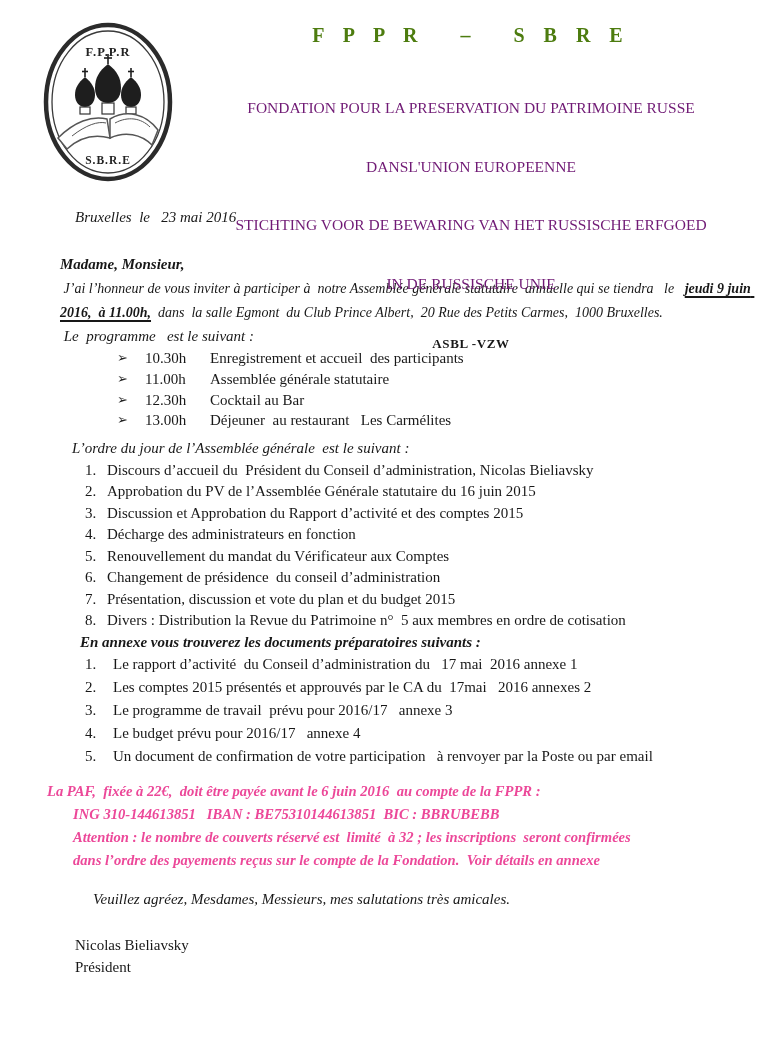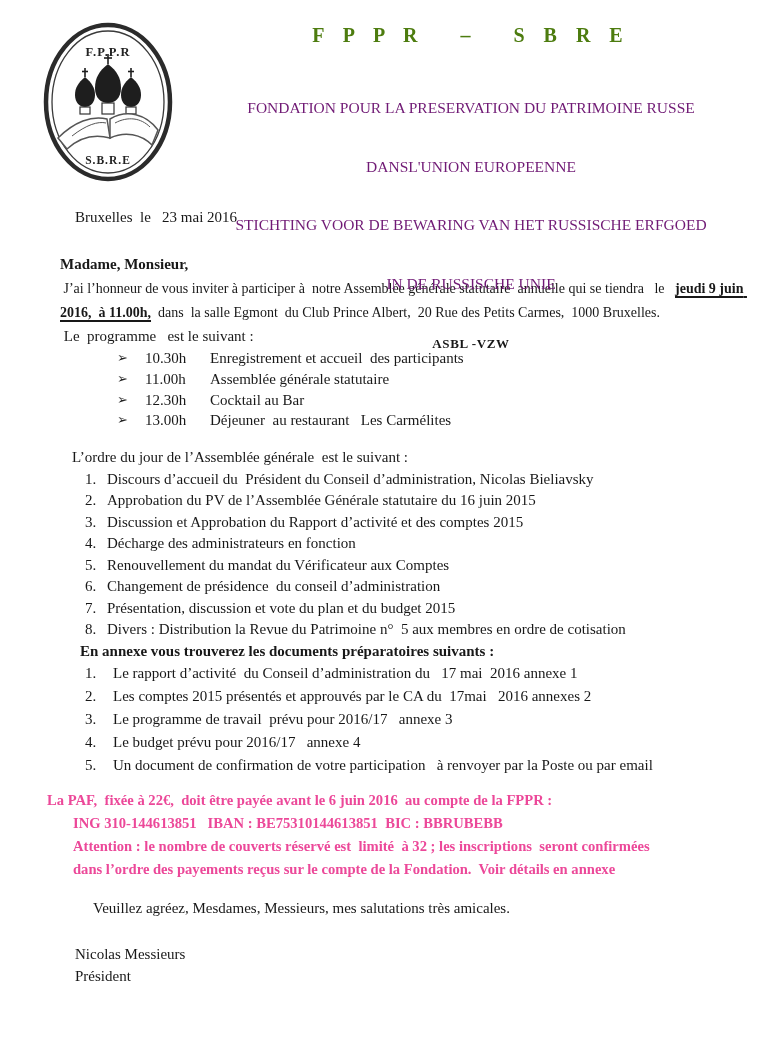--- a/index.html
+++ b/index.html
@@ -9,31 +9,31 @@
     margin:0 auto;
   }
   .hdr{position:relative;height:190px;}
   .logo{position:absolute;left:42px;top:22px;}
   .logo text{font-family:"Liberation Serif","DejaVu Serif",serif;font-weight:bold;letter-spacing:1px;fill:#232323;}
   .hdr-text{margin-left:160px;padding-top:24px;text-align:center;}
   .title{font-size:20px;font-weight:bold;letter-spacing:7px;white-space:pre;color:#4d7c0f;}
   .subs{margin-top:12px;font-size:15.5px;line-height:19.5px;white-space:pre;color:#701a75;}
   .legal{font-size:13px;font-weight:bold;margin-top:4px;letter-spacing:0.6px;white-space:pre;}
   .content{margin:0 28px 0 60px;font-size:15px;}
-  .pre{white-space:pre-wrap;}
+  .pre{white-space:pre-wrap;font-style:italic;}
   .dateline{margin-top:16px;padding-left:15px;line-height:22px;}
   .salutation{margin-top:25px;font-weight:bold;line-height:22px;}
   .intro{margin:2px 0 0 0;line-height:24px;font-size:14px;}
   .emph{font-weight:bold;text-decoration:underline;text-decoration-thickness:1.5px;text-underline-offset:3px;}
   .prog-intro{line-height:22px;}
   .prog-list{margin-top:1px;}
   .prog-row{display:flex;padding-left:57px;line-height:20.8px;}
   .arrow{width:28px;font-size:13px;color:#222;}
   .ptime{width:65px;}
-  .agenda-intro{padding-left:12px;line-height:21.5px;margin-top:16px;}
+  .agenda-intro{padding-left:12px;line-height:21.5px;margin-top:7px;}
   .row{display:flex;padding-left:25px;line-height:21.5px;}
   .num{width:22px;flex:0 0 auto;}
   .annex .row{line-height:23px;}
   .annex .num{width:28px;}
   .txt{white-space:pre-wrap;}
   .annex-header{font-weight:bold;padding-left:20px;line-height:21.5px;}
   .payment{margin-top:12px;margin-left:-13px;font-weight:bold;font-size:14.6px;line-height:23px;color:#ec4899;}
   .pay-rest{padding-left:26px;}
   .closing{margin-top:16px;padding-left:33px;line-height:22px;}
   .sig-name{margin-top:24px;padding-left:15px;line-height:22px;}
@@ -185,17 +185,17 @@
 
     <div class="payment">
       <div class="pre">La PAF,  fixée à 22€,  doit être payée avant le 6 juin 2016  au compte de la FPPR :</div>
       <div class="pay-rest pre">ING 310-144613851   IBAN : BE75310144613851  BIC : BBRUBEBB</div>
       <div class="pay-rest pre">Attention : le nombre de couverts réservé est  limité  à 32 ; les inscriptions  seront confirmées</div>
       <div class="pay-rest pre">dans l’ordre des payements reçus sur le compte de la Fondation.  Voir détails en annexe</div>
     </div>
 
     <div class="closing pre">Veuillez agréez, Mesdames, Messieurs, mes salutations très amicales.</div>
 
-    <div class="sig-name">Nicolas Messieurs</div>
+    <div class="sig-name">Nicolas Bieliavsky</div>
     <div class="sig-role">Président</div>
 
   </div>
 </div>
 
 </body></html>

